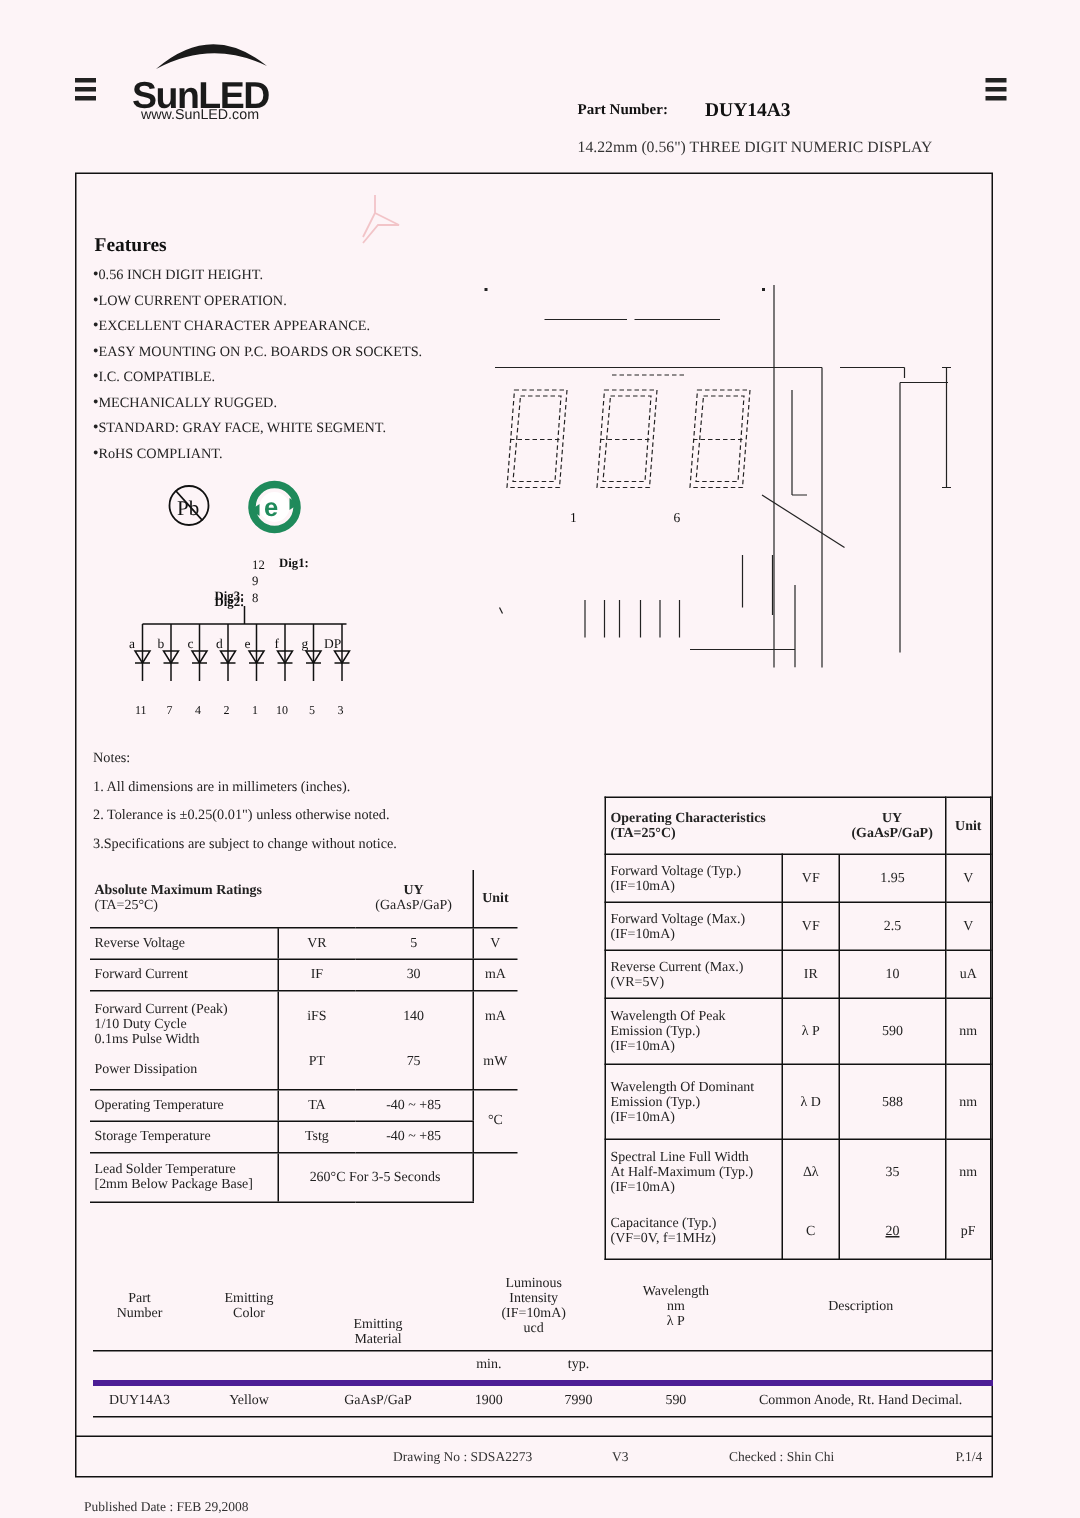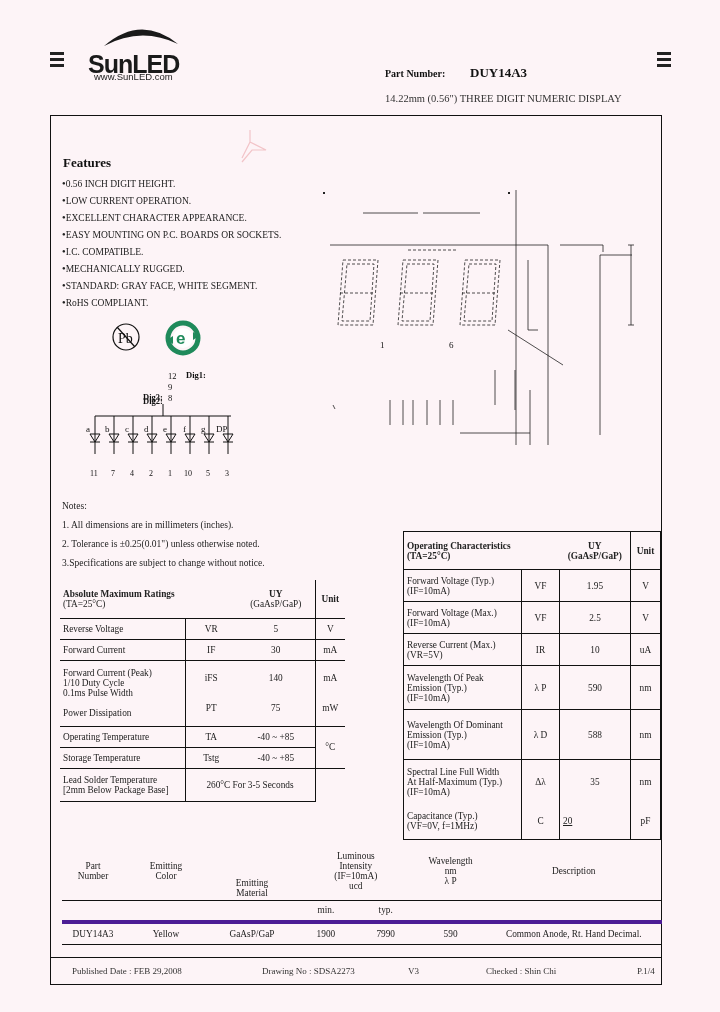--- a/index.html
+++ b/index.html
@@ -351,21 +351,21 @@
     <td class="nob" style="text-align:center;">Δλ</td>
     <td class="nob" style="text-align:center;">35</td>
     <td class="nob" style="text-align:center;">nm</td>
   </tr>
   <tr style="height:36px;">
     <td class="not">
           <div>Capacitance (Typ.)</div>
           <div>(VF=0V, f=1MHz)</div>
         </td>
     <td class="not" style="text-align:center;">C</td>
-    <td class="not" style="text-decoration:underline;">20</td>
+    <td class="not" style="text-align:center;text-decoration:underline;">20</td>
     <td class="not" style="text-align:center;">pF</td>
   </tr>
 </tbody>
   </table>
 
 <table class="sel">
   <tbody>
       <tr style="height:57px; border-bottom:1px solid #111;">
     <td style="width:62px;"><span style="display:inline-block; width:40px;">Part Number</span></td>
     <td style="width:84px;"><span style="display:inline-block; width:46px;">Emitting Color</span></td>
@@ -395,18 +395,18 @@
     <td>GaAsP/GaP</td>
     <td>1900</td>
     <td>7990</td>
     <td>590</td>
     <td>Common Anode, Rt. Hand Decimal.</td>
   </tr>
 </tbody>
   </table>
 
 <div class="footer">
-  <span style="left:22px;">Published Date : FEB 29,2008</span>
+  <span style="left:6px;margin-top:33px;">Published Date : FEB 29,2008</span>
   <span style="left:212px;">Drawing No : SDSA2273</span>
   <span style="left:358px;">V3</span>
   <span style="left:436px;">Checked : Shin  Chi</span>
   <span style="left:572px;margin-left:15px;">P.1/4</span>
 </div>
 
 </body></html>

